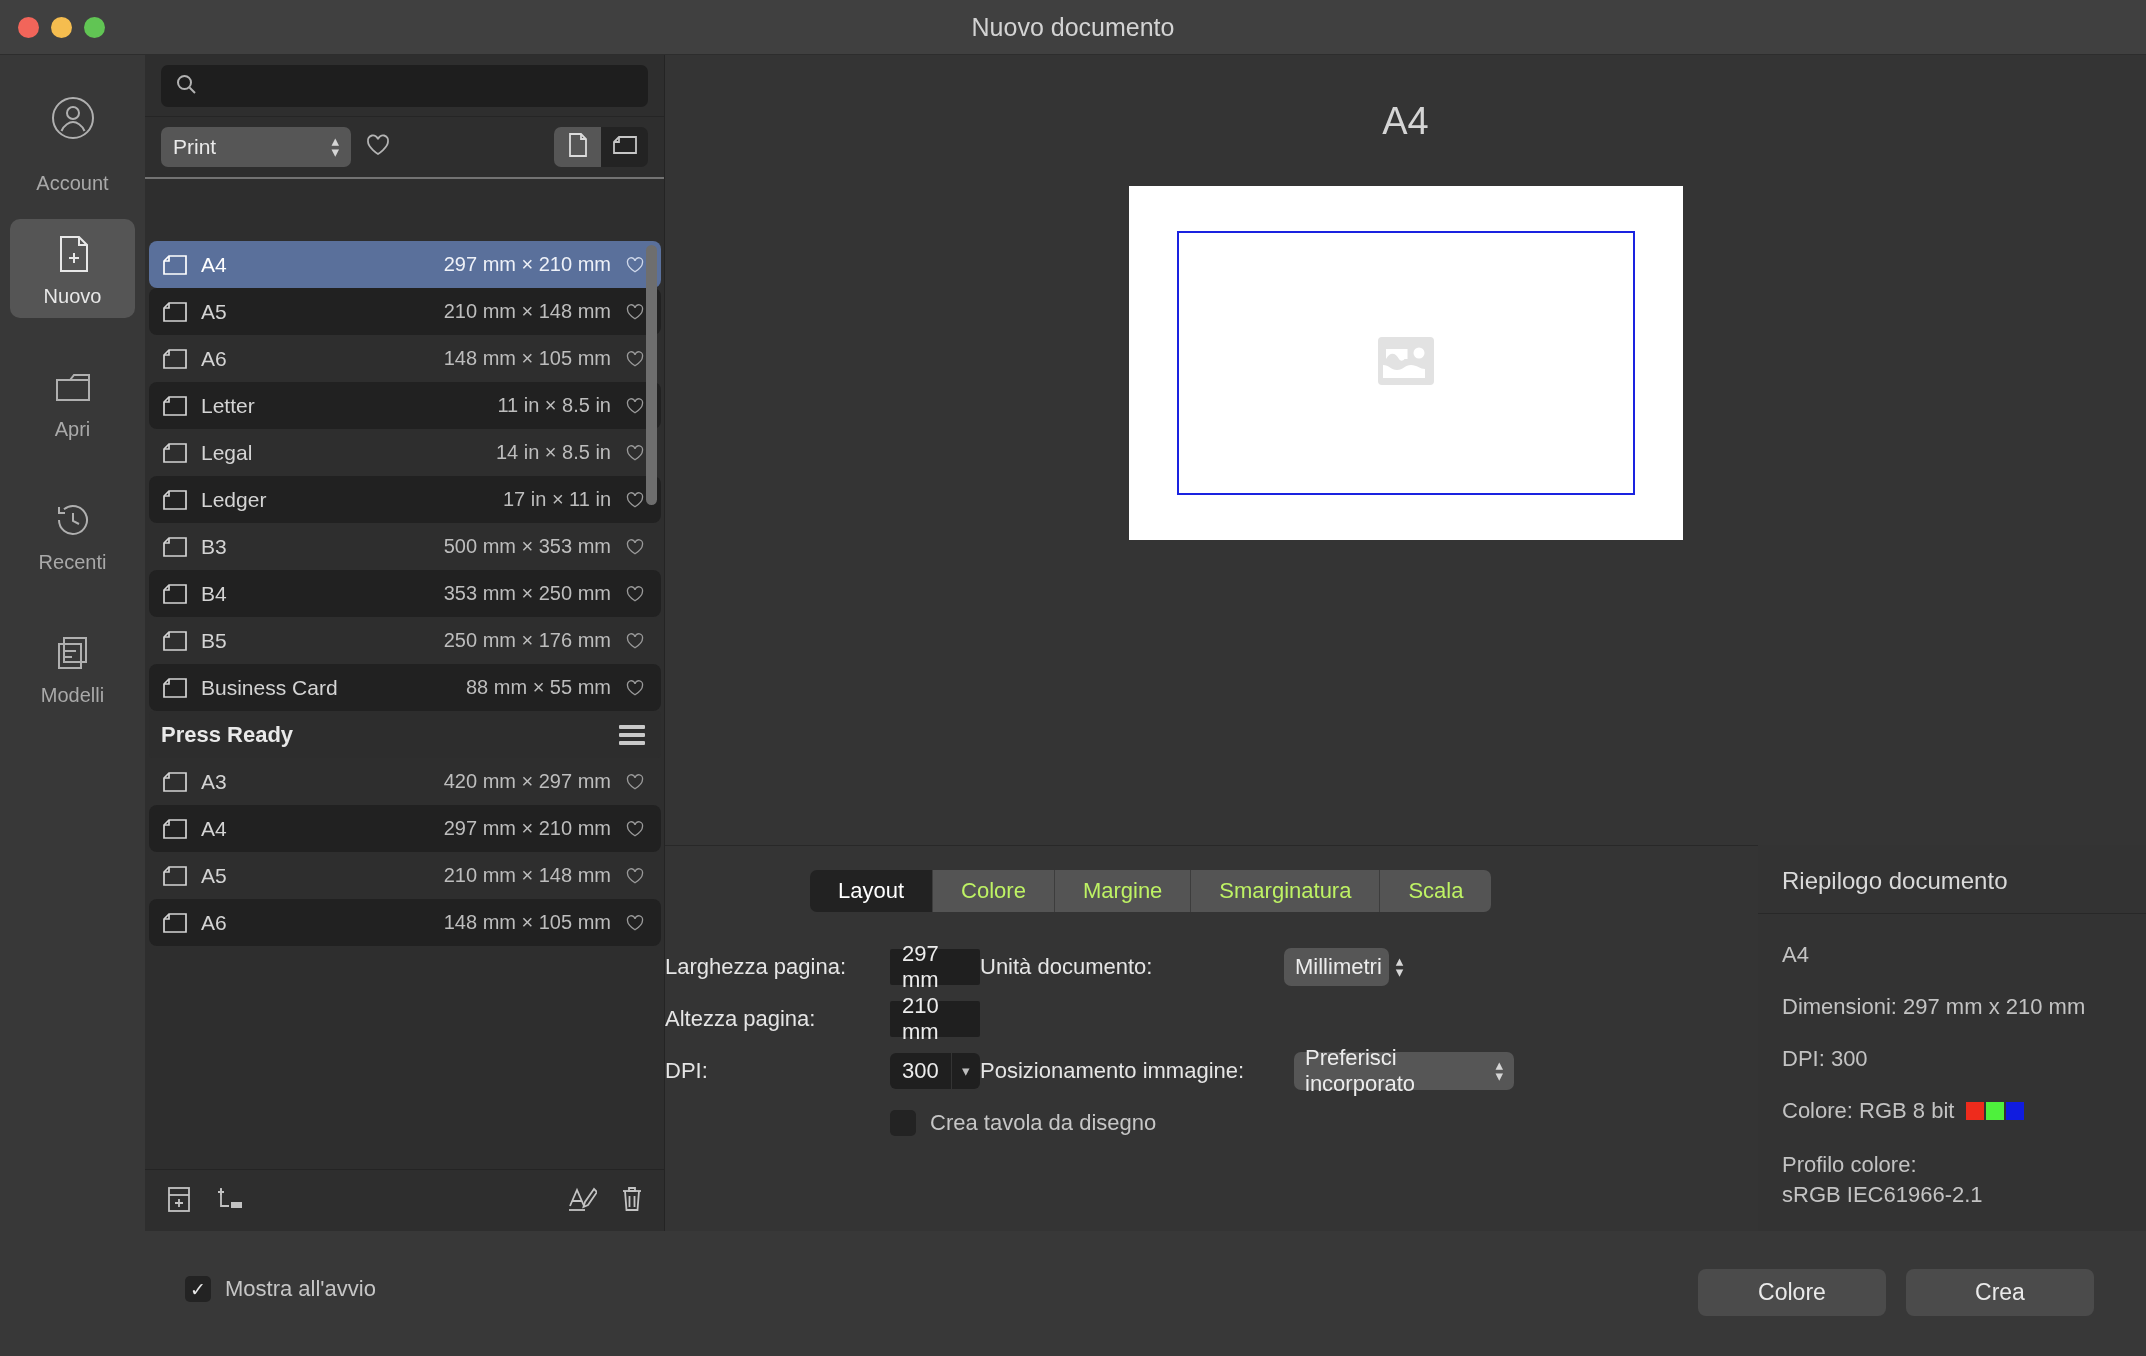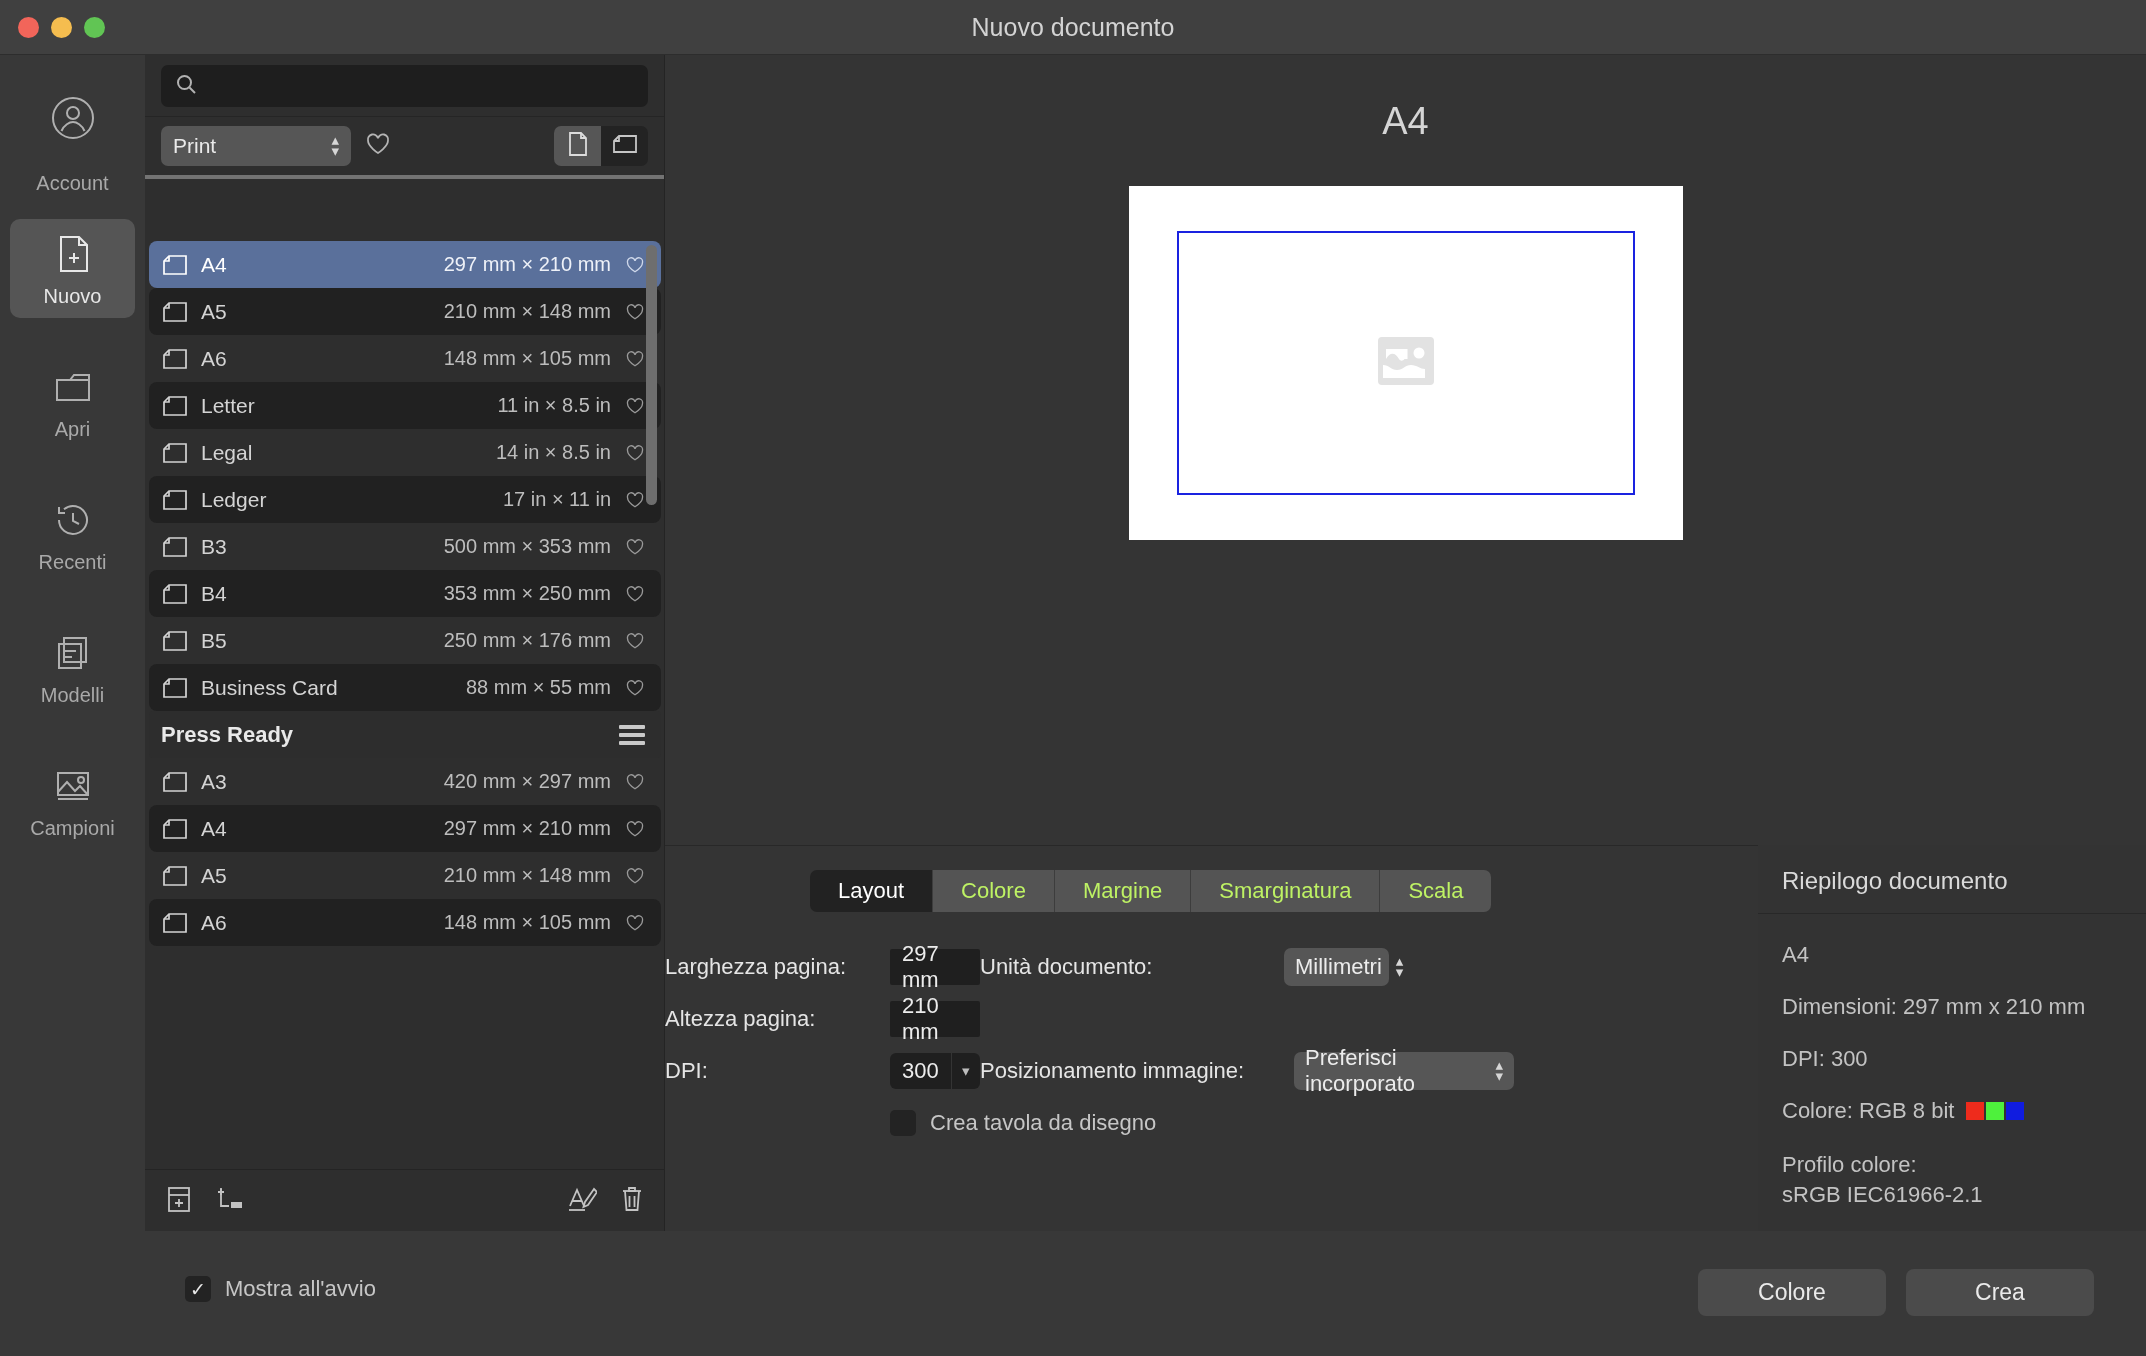--- a/index.html
+++ b/index.html
@@ -54,21 +54,21 @@
   #search {
     width: 100%; height: 42px; background: #1e1e1e; border-radius: 7px;
     display: flex; align-items: center; padding: 0 14px; gap: 10px;
   }
   #search-input {
     flex: 1; background: transparent; border: 0; outline: none;
     color: #d0d0d0; font-size: 20px; font-family: "Liberation Sans", sans-serif;
   }
   #filterbar {
     height: 62px; display: flex; align-items: center; padding: 0 16px; gap: 14px;
-    border-bottom: 4px solid #737373;
+    border-bottom: 2px solid #737373;
   }
   #category-select {
     width: 190px; height: 40px; background: #565656; border-radius: 7px;
     display: flex; align-items: center; padding: 0 12px;
     color: #eaeaea; font-size: 21px; justify-content: space-between;
   }
   .stepper { display: flex; flex-direction: column; line-height: 0.72; font-size: 15px; color: #d6d6d6; }
   #fav-filter { color: #b4b4b4; display: flex; align-items: center; }
   #view-toggle { margin-left: auto; display: flex; border-radius: 7px; overflow: hidden; }
   .view-btn { width: 47px; height: 40px; display: flex; align-items: center; justify-content: center; }
@@ -256,31 +256,20 @@
     <span>
       <svg width="46" height="46" viewBox="0 0 46 46" fill="none" stroke="#b0b0b0" stroke-width="2">
         <rect x="14" y="8" width="22" height="24"></rect>
           <rect x="9" y="14" width="22" height="24"></rect>
         <path d="M14 21h12M14 27h8"></path>
       </svg>
     </span>
     <span>Modelli</span>
   </div>
 
-  <div class="rail-item" id="rail-campioni">
-    <span>
-      <svg width="46" height="46" viewBox="0 0 46 46" fill="none" stroke="#b0b0b0" stroke-width="2">
-        <rect x="8" y="10" width="30" height="22"></rect>
-        <path d="M8 29l9-10 8 9 5-5 8 9"></path>
-          <circle cx="31" cy="17" r="3"></circle>
-        <path d="M8 36h30"></path>
-      </svg>
-    </span>
-    <span>Campioni</span>
-  </div>
 </div>
 
 <div id="listcol">
 
   <div id="searchwrap">
     <div id="search">
       <span>
         <svg width="22" height="22" viewBox="0 0 22 22" fill="none" stroke="#b2b2b2" stroke-width="2">
           <circle cx="9.5" cy="9.5" r="6.5"></circle>
             <path d="M14.5 14.5L20 20"></path>

